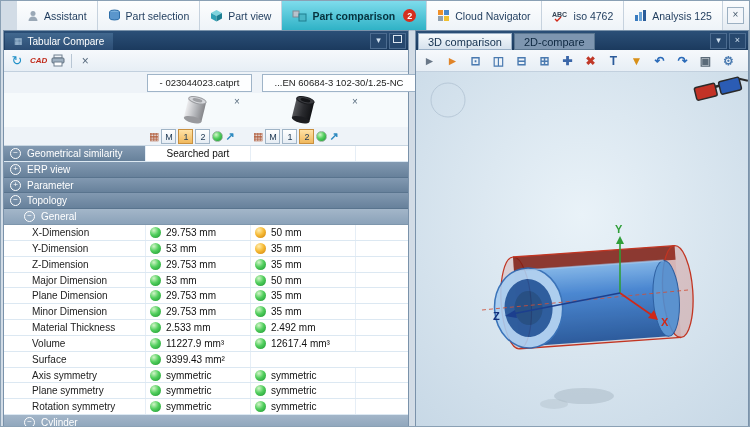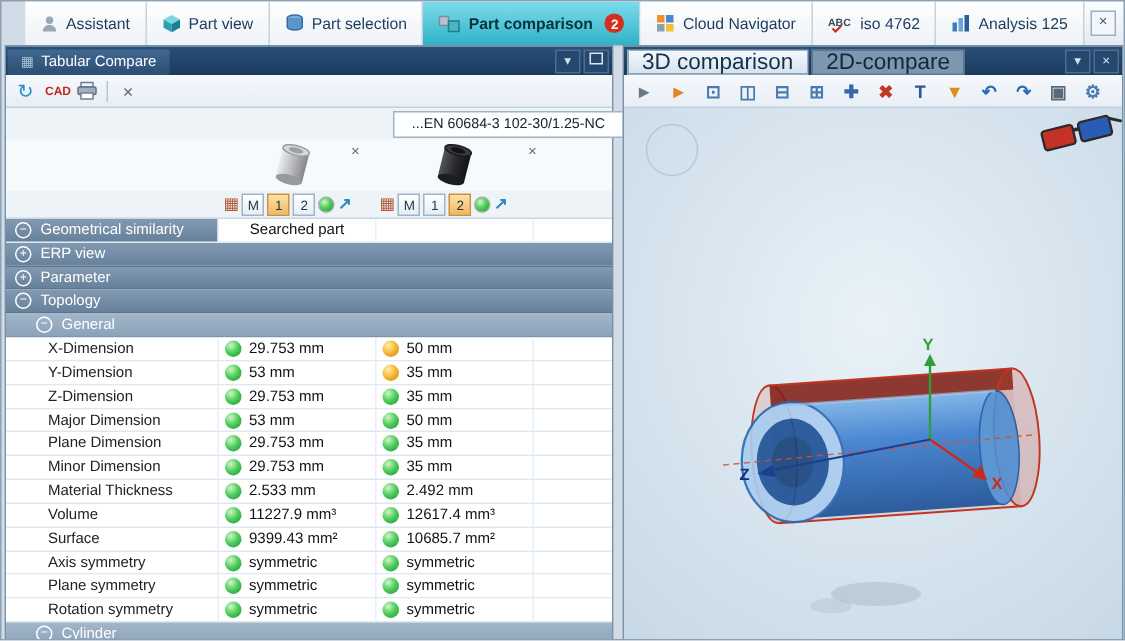--- a/index.html
+++ b/index.html
@@ -13,27 +13,27 @@
   
   .panel{position:absolute;top:29px;height:398px;border:1px solid #7a92aa;box-sizing:border-box;background:#f4f8fb;}
   .panel.left{left:2px;width:406px;}
   .panel.right{left:414px;width:334px;}
   .ptitle{height:19px;background:linear-gradient(#2b4f77,#1b3a5e);display:flex;align-items:center;position:relative;}
   .ptab{height:17px;margin:1px 0 0 1px;padding:0 9px;display:flex;align-items:center;gap:5px;background:linear-gradient(#41688f,#2c4d74);color:#fff;font-size:10px;}
   .ticon{color:#a8c4dc;font-size:9px;}
   .tbtns{position:absolute;right:2px;top:2px;display:flex;gap:2px;}
   .tbtn{width:15px;height:14px;background:#27486e;border:1px solid #4c6c90;color:#cfe0ef;font-size:9px;line-height:12px;text-align:center;}
   .maxbox{display:inline-block;width:7px;height:6px;border:1px solid #dce6f0;}
-  .rtab{height:15px;margin:2px 0 0 2px;padding:0 9px;display:flex;align-items:center;font-size:15px;justify-content:center;}
+  .rtab{height:15px;margin:2px 0 0 2px;padding:0 9px;display:flex;align-items:center;font-size:11px;justify-content:center;}
   .rtab.active{background:linear-gradient(#f5f9fc,#d6e2ed);color:#13304e;border:1px solid #9ab0c6;}
   .rtab.inactive{background:#7e96b0;color:#0e2840;border:1px solid #5a7690;}
   
   .ptools{height:21px;background:linear-gradient(#f6f9fc,#e7eef5);border-bottom:1px solid #c2d0de;display:flex;align-items:center;gap:4px;padding:0 4px;}
   .licon{font-size:13px;line-height:18px;width:18px;text-align:center;color:#2090c8;}
-  .cadtxt{font-size:8px;font-weight:bold;color:#c02818;letter-spacing:0;}
+  .cadtxt{font-size:8px;font-weight:bold;color:#c02818;letter-spacing:0;font-style:italic;}
   .sep{width:1px;height:14px;background:#b8c6d4;margin:0 2px;}
   .xicon{font-size:12px;color:#55687c;width:14px;text-align:center;}
   .vicon{width:19px;height:19px;display:flex;align-items:center;justify-content:center;font-size:12px;font-weight:bold;border-radius:2px;}
   
   .phead{position:relative;height:21px;background:#eef3f8;}
   .hbox{position:absolute;top:2px;height:16px;line-height:16px;background:#fdfeff;border:1px solid #9fb4c8;font-size:9.5px;color:#222;text-align:center;overflow:hidden;white-space:nowrap;}
   .h1{left:143px;width:103px;}
   .h2{left:258px;width:152px;}
   .pthumbs{position:relative;height:34px;background:#f6fafc;}
   .thumbx{position:absolute;top:3px;font-size:10px;color:#5a6e80;}
@@ -73,32 +73,32 @@
   <div class="topbar">
     <div class="toptab">
       <svg width="12" height="12">
           <circle cx="6" cy="3.5" r="2.5" fill="#9aa8b6"></circle>
           <path d="M1.5 11 a4.5 4.5 0 0 1 9 0 z" fill="#9aa8b6"></path>
         </svg>
       <span>Assistant</span>
     </div>
     <div class="toptab">
       <svg width="13" height="13">
+          <ellipse cx="6.5" cy="3" rx="5" ry="2" fill="#7ab0dc" stroke="#2e6ea8"></ellipse>
+          <path d="M1.5 3 v6 a5 2 0 0 0 10 0 v-6" fill="#5a96cc" stroke="#2e6ea8"></path>
+        </svg>
+      <span>Part selection</span>
+    </div>
+    <div class="toptab">
+      <svg width="13" height="13">
           <polygon points="6.5,1 12,4 6.5,7 1,4" fill="#7fd4de"></polygon>
           <polygon points="1,4 6.5,7 6.5,12.5 1,9.5" fill="#2fa0b4"></polygon>
           <polygon points="12,4 6.5,7 6.5,12.5 12,9.5" fill="#1d7e92"></polygon>
         </svg>
       <span>Part view</span>
-    </div>
-    <div class="toptab">
-      <svg width="13" height="13">
-          <ellipse cx="6.5" cy="3" rx="5" ry="2" fill="#7ab0dc" stroke="#2e6ea8"></ellipse>
-          <path d="M1.5 3 v6 a5 2 0 0 0 10 0 v-6" fill="#5a96cc" stroke="#2e6ea8"></path>
-        </svg>
-      <span>Part selection</span>
     </div>
     <div class="toptab active">
       <svg width="15" height="13">
           <rect x="1" y="2" width="6" height="6" fill="#b8c2cc" stroke="#808a94"></rect>
           <rect x="7" y="5" width="7" height="7" fill="#49b6c6" stroke="#1e7e90"></rect>
         </svg>
       <span>Part comparison</span>
       <span class="badge">2</span>
     </div>
     <div class="toptab">
@@ -144,20 +144,21 @@
       <span class="cadtxt">CAD</span>
       <svg width="14" height="13">
           <rect x="3" y="1" width="8" height="3" fill="#eef2f6" stroke="#708090"></rect>
           <rect x="1" y="4" width="12" height="5" rx="1" fill="#9fb0c0" stroke="#607080"></rect>
           <rect x="3" y="8" width="8" height="4" fill="#fff" stroke="#708090"></rect>
         </svg>
       <span class="sep"></span>
       <span class="xicon">×</span>
     </div>
     <div class="phead">
+      <div class="hbox h1">- 023044023.catprt</div>
       <div class="hbox h2">...EN 60684-3 102-30/1.25-NC</div>
     </div>
     <div class="pthumbs">
       <svg width="26" height="32" style="position:absolute;left:178px;top:1px">
         <defs>
             <linearGradient id="sg" x1="0" x2="1">
               <stop offset="0" stop-color="#ececee"></stop>
               <stop offset="0.5" stop-color="#b8babe"></stop>
               <stop offset="1" stop-color="#85868a"></stop>
             </linearGradient>
@@ -325,24 +326,20 @@
             <span class="sph green"></span>
             <span class="vt">12617.4 mm³</span>
           </div>
           <div class="cell fill"></div>
         </div>
         <div class="trow value">
           <div class="cell lbl">Surface</div>
           <div class="cell val">
             <span class="sph green"></span>
             <span class="vt">9399.43 mm²</span>
-          </div>
-          <div class="cell val">
-            <span class="sph green"></span>
-            <span class="vt">10685.7 mm²</span>
           </div>
           <div class="cell fill"></div>
         </div>
         <div class="trow value">
           <div class="cell lbl">Axis symmetry</div>
           <div class="cell val">
             <span class="sph green"></span>
             <span class="vt">symmetric</span>
           </div>
           <div class="cell val">

